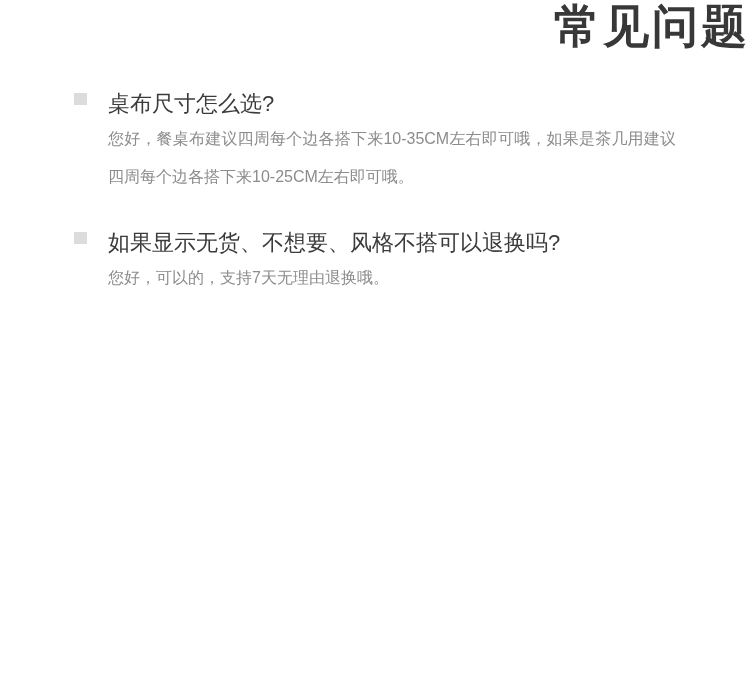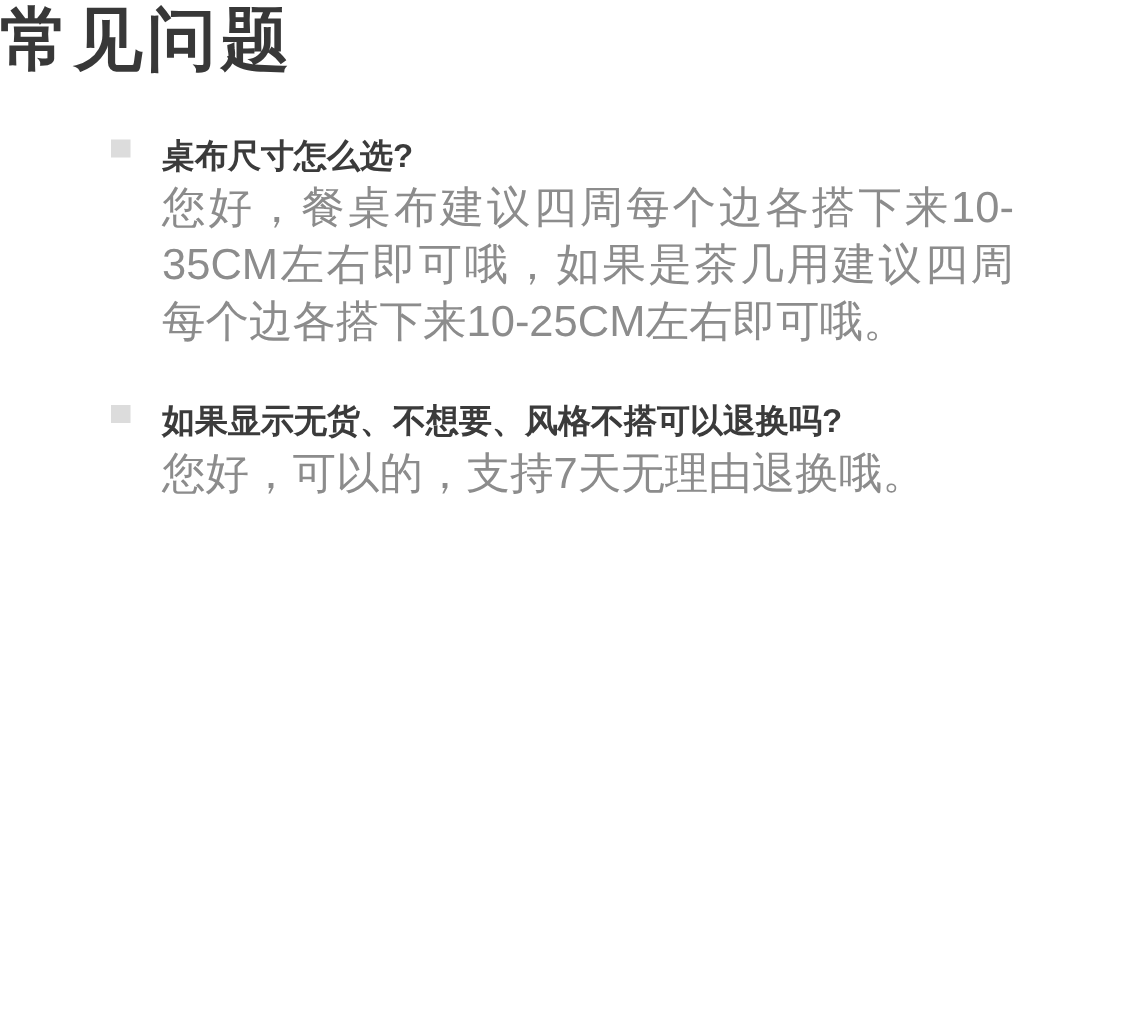--- a/index.html
+++ b/index.html
@@ -18,21 +18,21 @@
     height: 676px;
     box-sizing: border-box;
     padding-top: 2px;
   }
   .title {
     margin: 0 0 38px 0;
     font-size: 46px;
     line-height: 48px;
     font-weight: 700;
     letter-spacing: 3px;
-    text-align: left;
+    text-align: right;
     color: #383838;
   }
   .faq-list {
     box-sizing: border-box;
     padding: 0 74px 0 108px;
   }
   .faq-item {
     position: relative;
     margin-bottom: 31px;
   }
@@ -44,27 +44,27 @@
     left: -34px;
     top: 5px;
     width: 13px;
     height: 12px;
     background: #dcdcdc;
   }
   .question {
     margin: 0;
     font-size: 22px;
     line-height: 32px;
-    font-weight: 700;
+    font-weight: 400;
     color: #3b3b3b;
     text-align: left;
   }
   .answer {
     margin: 0;
-    font-size: 29px;
+    font-size: 16px;
     line-height: 38px;
     font-weight: 400;
     color: #8c8c8c;
     text-align: justify;
     text-justify: inter-ideograph;
   }
 </style>
 </head>
 <body>
 

